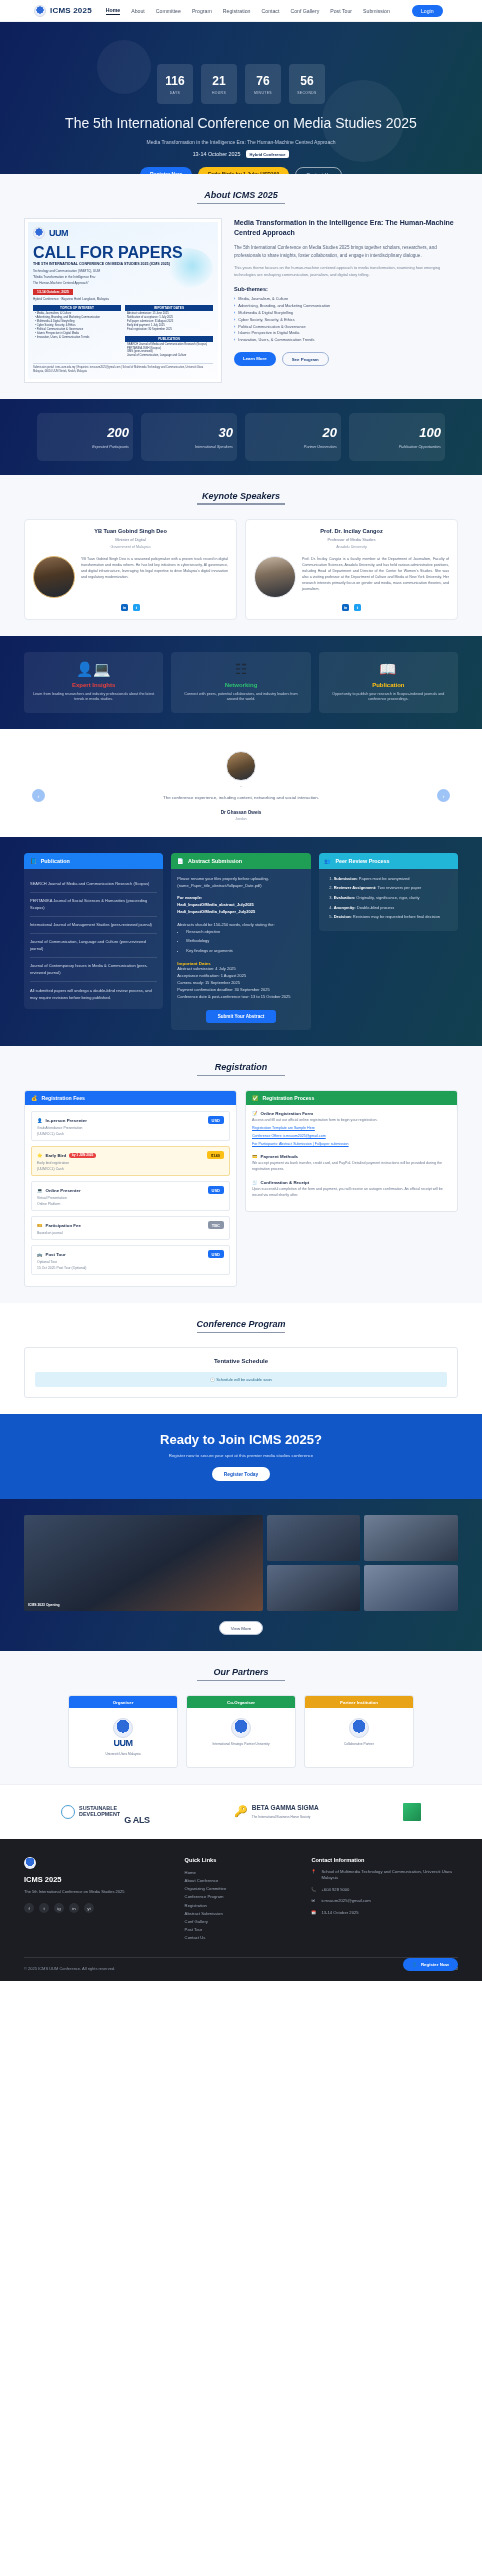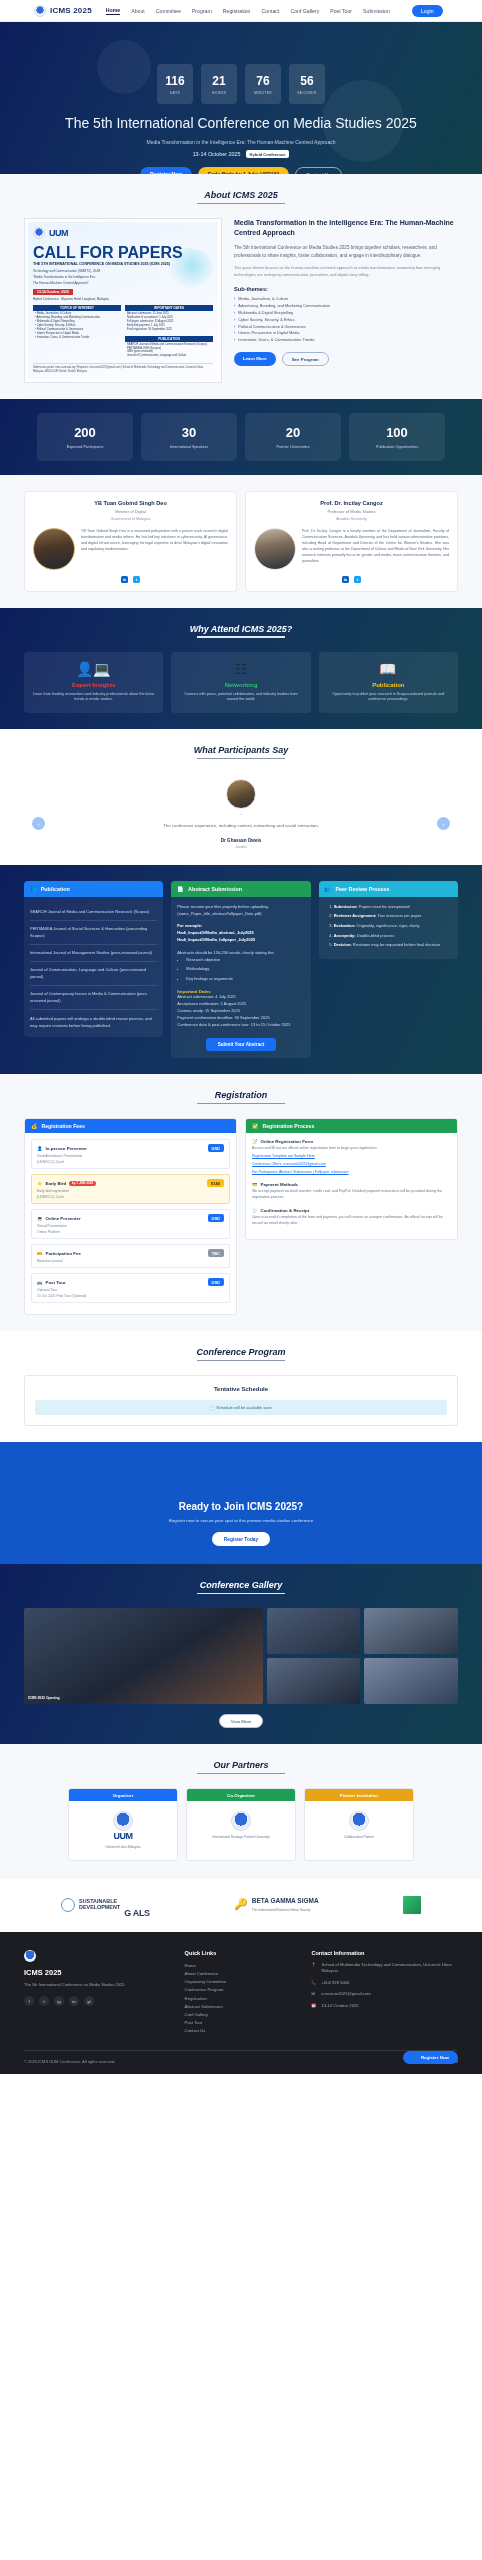--- a/index.html
+++ b/index.html
@@ -85,21 +85,21 @@
   .theme-list { margin-top: 4px; }
   .theme-li { font-size: 3.9px; color: #44506b; line-height: 1.75; display: flex; gap: 3px; }
   .chev { color: #1a6ef5; font-weight: bold; }
   .about-btns { display: flex; gap: 6px; margin-top: 8px; }
   .btn-sm { font-size: 4.4px; padding: 3.5px 9px; border-radius: 8px; }
   .btn-outline { border: 1px solid #9fb4d8; color: #2a4c86; }
   
   .stats { display: flex; gap: 8px; justify-content: center; padding: 14px 24px;
     background: linear-gradient(115deg,#0d1f5c 0%,#12315f 40%,#12404f 100%); }
   .stat { flex: 1; max-width: 96px; background: rgba(255,255,255,.08); border-radius: 5px;
-    padding: 12px 4px; text-align: center; }
+    padding: 12px 4px; text-align: right; font-style: italic; }
   .stat-v { font-size: 13px; font-weight: bold; color: #fff; }
   .stat-l { font-size: 3.8px; color: #c9d4e6; margin-top: 5px; }
   
   .spk-grid { display: flex; gap: 8px; }
   .spk { flex: 1; background: #fff; border: 1px solid #e6eaf1; border-radius: 4px; padding: 8px; }
   .spk-name { text-align: center; font-size: 5.6px; font-weight: bold; color: #16264a; }
   .spk-role { text-align: center; font-size: 4px; color: #75819a; margin-top: 3px; }
   .spk-org { text-align: center; font-size: 3.7px; color: #8d98ae; margin-top: 3px; }
   .spk-body { display: flex; gap: 6px; margin-top: 7px; align-items: flex-start; }
   .spk-photo { width: 42px; height: 42px; border-radius: 50%; flex: 0 0 42px;
@@ -166,21 +166,21 @@
   .proc-h { font-size: 4.4px; font-weight: bold; color: #1c2b4a; display: flex; gap: 3px; align-items: center; }
   .proc-p { font-size: 3.6px; color: #6b7790; line-height: 1.6; margin-top: 2px; }
   .proc-p a { color: #1a6ef5; text-decoration: underline; }
   
   .prog-box { background: #fff; border: 1px solid #e3e7ee; border-radius: 3px; padding: 10px; text-align: center; }
   .prog-h { font-size: 6px; font-weight: bold; color: #1c2b4a; }
   .prog-bar { margin-top: 8px; background: #ddf1fb; border-radius: 2px; padding: 5px;
     font-size: 4px; color: #2b6e8c; }
   
   .cta { background: #1257c7; text-align: center; padding: 18px 24px; }
-  .cta-h { font-size: 10px; font-weight: bold; color: #fff; margin-top: 41px; }
+  .cta-h { font-size: 13px; font-weight: bold; color: #fff; }
   .cta-p { font-size: 4.4px; color: #cfe0fb; margin-top: 6px; }
   .cta-b { display: inline-block; margin-top: 9px; background: #fff; color: #1257c7;
     font-size: 4.8px; font-weight: bold; padding: 4.5px 12px; border-radius: 9px; }
   
   .gal { display: flex; gap: 4px; }
   .gal-l { flex: 1.25; }
   .gal-r { flex: 1; display: flex; flex-direction: column; gap: 4px; }
   .gal-r-row { display: flex; gap: 4px; }
   .ph { border-radius: 2px; overflow: hidden; position: relative; }
   .ph.big { height: 96px; background: linear-gradient(150deg,#3a4a63,#1d2636 55%,#6b4a3a); }
@@ -391,20 +391,21 @@
     <div class="stat-v">20</div>
     <div class="stat-l">Partner Universities</div>
   </div>
   <div class="stat">
     <div class="stat-v">100</div>
     <div class="stat-l">Publication Opportunities</div>
   </div>
 </div>
 
 <div class="sec sec-light">
+  <div class="sec-title">Keynote Speakers</div>
   <div class="spk-grid">
     <div class="spk">
       <div class="spk-name">YB Tuan Gobind Singh Deo</div>
       <div class="spk-role">Minister of Digital</div>
       <div class="spk-org">Government of Malaysia</div>
       <div class="spk-body">
         <div class="spk-photo"></div>
         <div class="spk-bio">YB Tuan Gobind Singh Deo is a seasoned policymaker with a proven track record in digital transformation and media reform. He has led key initiatives in cybersecurity, AI governance, and digital infrastructure, leveraging his legal expertise to drive Malaysia's digital innovation and regulatory modernization.</div>
       </div>
       <div class="spk-social">
@@ -422,42 +423,40 @@
       </div>
       <div class="spk-social">
         <div class="soc li">in</div>
         <div class="soc tw">t</div>
       </div>
     </div>
   </div>
 </div>
 
 <div class="sec sec-dark">
-  <div class="sec-title on-dark">Why Attend ICMS 2025?</div>
   <div class="why-grid">
     <div class="why">
       <div class="why-ic">👤💻</div>
       <div class="why-h c1">Expert Insights</div>
       <div class="why-p">Learn from leading researchers and industry professionals about the latest trends in media studies.</div>
     </div>
     <div class="why">
       <div class="why-ic">☷</div>
       <div class="why-h c2">Networking</div>
       <div class="why-p">Connect with peers, potential collaborators, and industry leaders from around the world.</div>
     </div>
     <div class="why">
       <div class="why-ic">📖</div>
       <div class="why-h c3">Publication</div>
       <div class="why-p">Opportunity to publish your research in Scopus-indexed journals and conference proceedings.</div>
     </div>
   </div>
 </div>
 
 <div class="sec sec-white">
-  <div class="sec-title">What Participants Say</div>
   <div class="testi">
     <div class="arrow l">‹</div>
     <div class="arrow r">›</div>
     <div class="testi-photo"></div>
     <div class="quote">“</div>
     <div class="testi-txt">The conference experience, including content, networking and social interaction.</div>
     <div class="testi-name">Dr Ghassan Oweis</div>
     <div class="testi-aff">Jordan</div>
   </div>
 </div>
@@ -637,21 +636,20 @@
   </div>
 </div>
 
 <div class="cta">
   <div class="cta-h">Ready to Join ICMS 2025?</div>
   <div class="cta-p">Register now to secure your spot at this premier media studies conference</div>
   <div class="cta-b">Register Today</div>
 </div>
 
 <div class="sec sec-dark">
-  <div class="sec-title on-dark">Conference Gallery</div>
   <div class="gal">
     <div class="gal-l">
       <div class="ph big">
         <div class="ph-cap">ICMS 2023 Opening</div>
       </div>
     </div>
     <div class="gal-r">
       <div class="gal-r-row">
         <div class="ph sm"></div>
         <div class="ph sm s2"></div>

